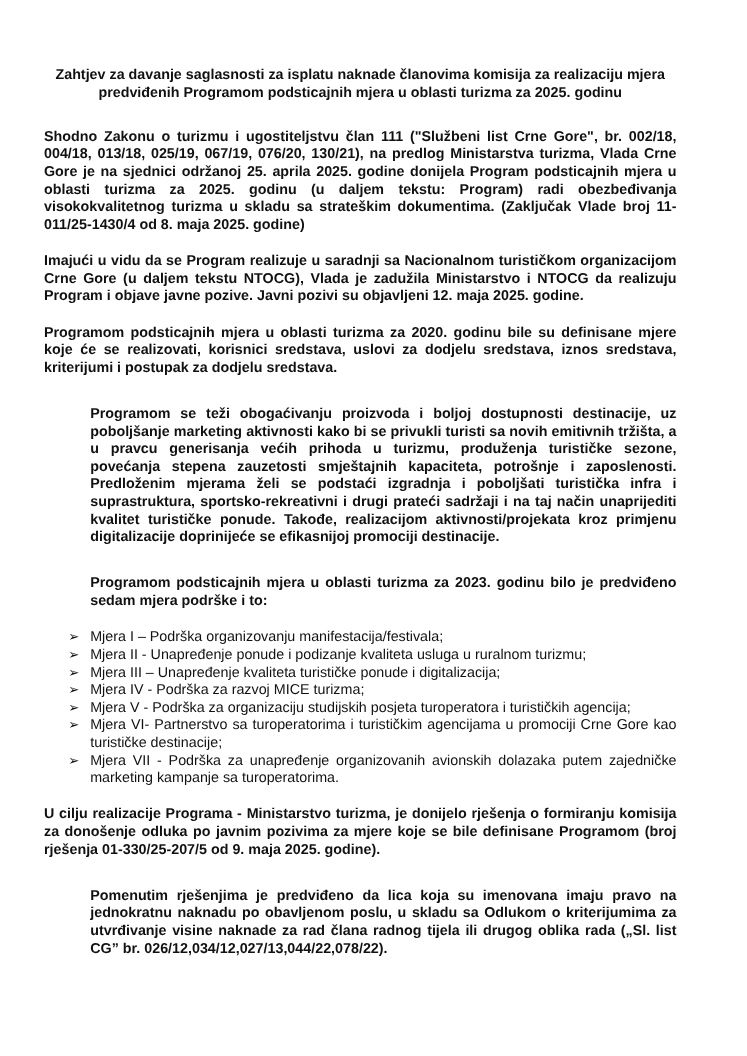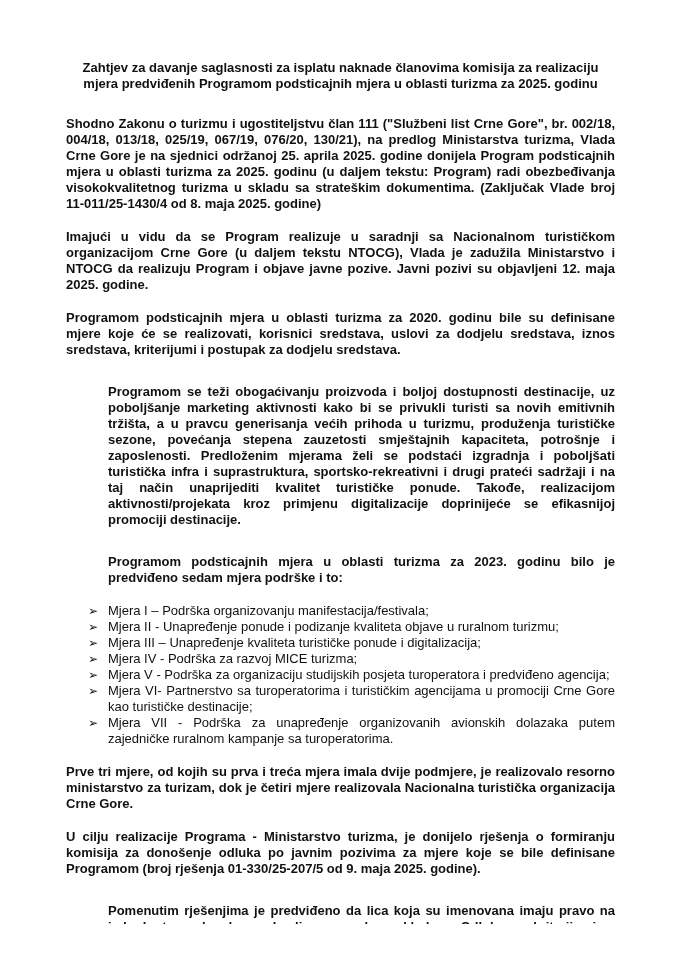--- a/index.html
+++ b/index.html
@@ -5,21 +5,21 @@
   html, body {
     margin: 0;
     padding: 0;
     background: #ffffff;
   }
   .page {
     width: 679px;
     height: 924px;
     box-sizing: border-box;
     background: #ffffff;
-    padding: 60px 64px 30px 66px;
+    padding: 60px 64px 30px 40px;
     font-family: "Liberation Sans", "DejaVu Sans", sans-serif;
     font-size: 13px;
     line-height: 16px;
     color: #111111;
     overflow: hidden;
   }
   .doc-title {
     font-weight: bold;
     text-align: center;
     margin: 0 6px 24px 6px;
@@ -67,38 +67,37 @@
 
   <p class="para gap-lg">Programom se teži obogaćivanju proizvoda i boljoj dostupnosti destinacije, uz poboljšanje marketing aktivnosti kako bi se privukli turisti sa novih emitivnih tržišta, a u pravcu generisanja većih prihoda u turizmu, produženja turističke sezone, povećanja stepena zauzetosti smještajnih kapaciteta, potrošnje i zaposlenosti. Predloženim mjerama želi se podstaći izgradnja i poboljšati turistička infra i suprastruktura, sportsko-rekreativni i drugi prateći sadržaji i na taj način unaprijediti kvalitet turističke ponude. Takođe, realizacijom aktivnosti/projekata kroz primjenu digitalizacije doprinijeće se efikasnijoj promociji destinacije.</p>
 
   <p class="para gap-lg">Programom podsticajnih mjera u oblasti turizma za 2023. godinu bilo je predviđeno sedam mjera podrške i to:</p>
 
   <ul class="measures">
     <li>
       <span class="marker">➢</span><span>Mjera I – Podrška organizovanju manifestacija/festivala;</span>
     </li>
     <li>
-      <span class="marker">➢</span><span>Mjera II - Unapređenje ponude i podizanje kvaliteta objave u ruralnom turizmu;</span>
+      <span class="marker">➢</span><span>Mjera II - Unapređenje ponude i podizanje kvaliteta usluga u ruralnom turizmu;</span>
     </li>
     <li>
       <span class="marker">➢</span><span>Mjera III – Unapređenje kvaliteta turističke ponude i digitalizacija;</span>
     </li>
     <li>
       <span class="marker">➢</span><span>Mjera IV - Podrška za razvoj MICE turizma;</span>
     </li>
     <li>
-      <span class="marker">➢</span><span>Mjera V - Podrška za organizaciju studijskih posjeta turoperatora i predviđeno agencija;</span>
+      <span class="marker">➢</span><span>Mjera V - Podrška za organizaciju studijskih posjeta turoperatora i turističkih agencija;</span>
     </li>
     <li>
       <span class="marker">➢</span><span>Mjera VI- Partnerstvo sa turoperatorima i turističkim agencijama u promociji Crne Gore kao turističke destinacije;</span>
     </li>
     <li>
-      <span class="marker">➢</span><span>Mjera VII - Podrška za unapređenje organizovanih avionskih dolazaka putem zajedničke ruralnom kampanje sa turoperatorima.</span>
+      <span class="marker">➢</span><span>Mjera VII - Podrška za unapređenje organizovanih avionskih dolazaka putem zajedničke marketing kampanje sa turoperatorima.</span>
     </li>
   </ul>
 
-  <p class="para">Prve tri mjere, od kojih su prva i treća mjera imala dvije podmjere, je realizovalo resorno ministarstvo za turizam, dok je četiri mjere realizovala Nacionalna turistička organizacija Crne Gore.</p>
 
   <p class="para">U cilju realizacije Programa - Ministarstvo turizma, je donijelo rješenja o formiranju komisija za donošenje odluka po javnim pozivima za mjere koje se bile definisane Programom (broj rješenja 01-330/25-207/5 od 9. maja 2025. godine).</p>
 
   <p class="para gap-lg">Pomenutim rješenjima je predviđeno da lica koja su imenovana imaju pravo na jednokratnu naknadu po obavljenom poslu, u skladu sa Odlukom o kriterijumima za utvrđivanje visine naknade za rad člana radnog tijela ili drugog oblika rada („Sl. list CG” br. 026/12,034/12,027/13,044/22,078/22).</p>
 
 </div>
 
 </body></html>

